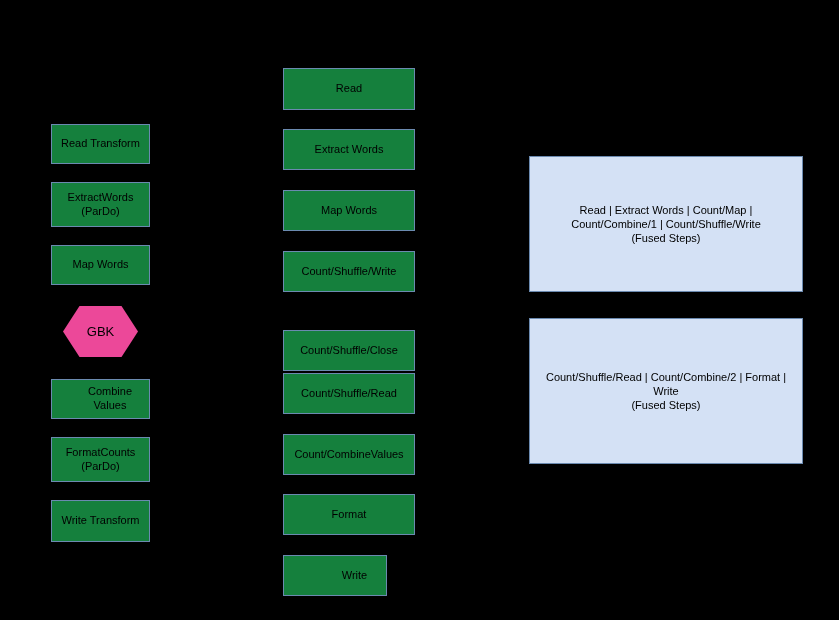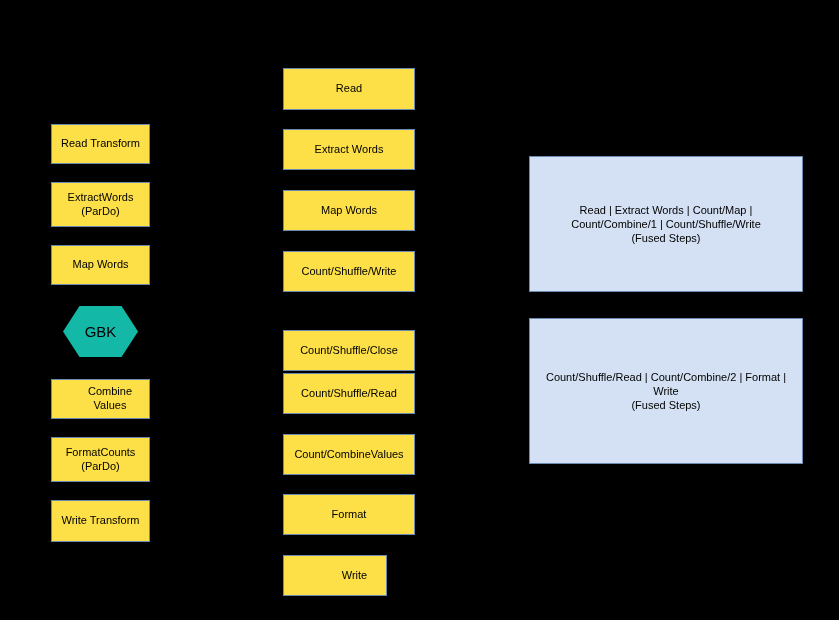--- a/index.html
+++ b/index.html
@@ -11,42 +11,42 @@
     position: relative;
     width: 839px;
     height: 620px;
     background: #000000;
     font-family: "Liberation Sans", sans-serif;
     overflow: hidden;
   }
   .node {
     position: absolute;
     box-sizing: border-box;
-    background: #fde047;
+    background: #15803d;
     border: 1px solid #6b8ab0;
     color: #000000;
     display: flex;
     align-items: center;
     justify-content: center;
     text-align: center;
     font-size: 11px;
     line-height: 1.25;
     padding: 2px 4px;
     white-space: pre-line;
   }
   .hex {
     position: absolute;
     box-sizing: border-box;
-    background: #14b8a6;
+    background: #ec4899;
     color: #000000;
     display: flex;
     align-items: center;
     justify-content: center;
     text-align: center;
-    font-size: 15px;
+    font-size: 13px;
     clip-path: polygon(22% 0%, 78% 0%, 100% 50%, 78% 100%, 22% 100%, 0% 50%);
     border: none;
   }
   .fused {
     position: absolute;
     box-sizing: border-box;
     background: #d4e1f5;
     border: 1px solid #6b8ab0;
     color: #000000;
     display: flex;

